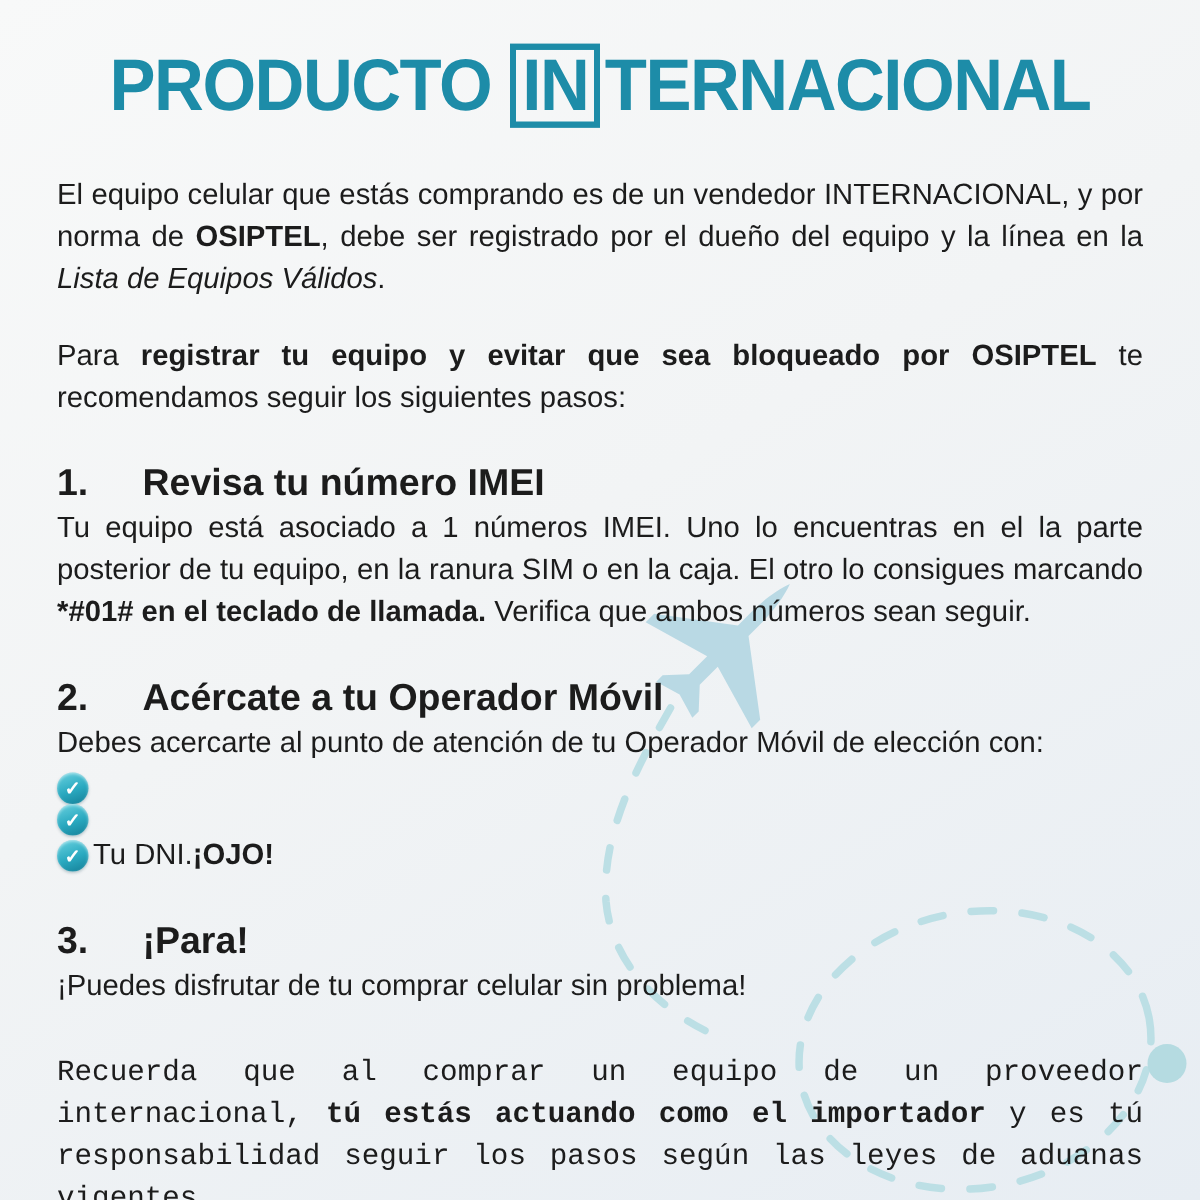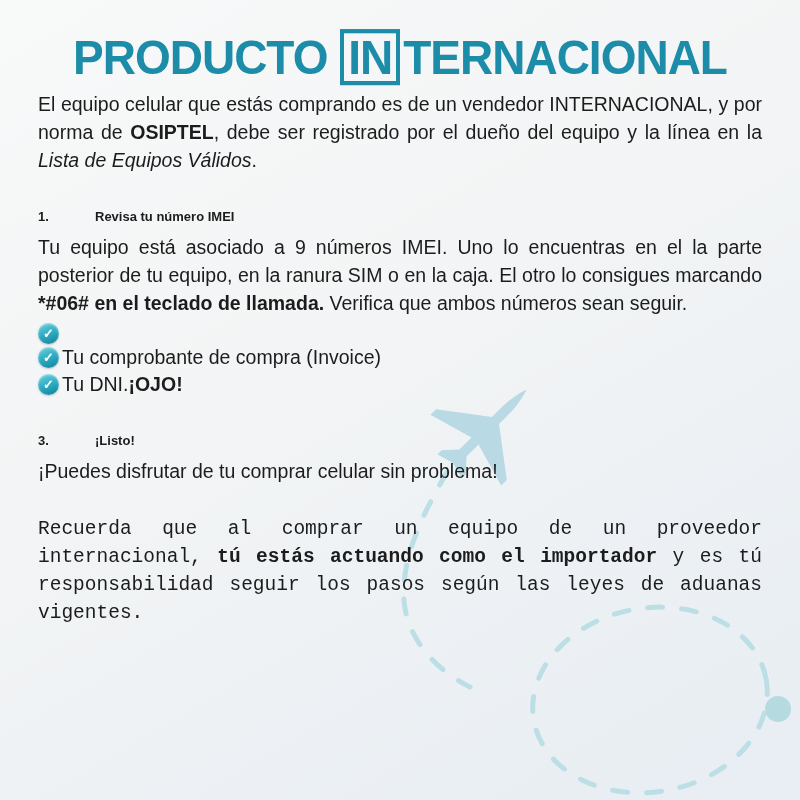--- a/index.html
+++ b/index.html
@@ -10,40 +10,40 @@
     background:linear-gradient(150deg,#f8f9f9 0%,#f2f4f5 45%,#e7edf3 100%);
     position:relative;
   }
   .deco-layer {
     position:absolute; inset:0; z-index:0; pointer-events:none;
   }
   .content {
     position:relative; z-index:1;
     padding:28px 38px 0 38px;
   }
-  .title-wrap { text-align:center; margin-bottom:8px; }
+  .title-wrap { text-align:center; margin-bottom:34px; }
   .page-title {
     display:inline-block;
     font-size:46px; font-weight:bold; letter-spacing:-1px;
     color:#1d8ca8; white-space:nowrap;
     transform:scaleY(1.06); transform-origin:top center;
   }
   .boxed-letters {
     display:inline-block; border:4px solid #1d8ca8;
     line-height:0.92; padding:1px 4px 2px 4px; margin:0 3px 0 1px;
   }
   p, .step-body {
     font-size:19.5px; line-height:28px; text-align:justify;
   }
   .para { margin-top:23px; }
   .para.first { margin-top:0; }
   b, .bold { font-weight:bold; }
   i, .italic { font-style:italic; }
   .step-heading {
-    margin-top:29px; font-size:13px; font-weight:bold; line-height:28px;
+    margin-top:29px; font-size:25px; font-weight:bold; line-height:28px;
   }
   .step-num { display:inline-block; width:57px; }
   .step-body { margin-top:2px; }
   .checklist { margin-top:6px; list-style:none; }
   .check-item {
     display:flex; align-items:center;
     font-size:19.5px; line-height:27px; white-space:nowrap;
   }
   .check-icon {
     flex:0 0 auto; width:21px; height:21px; border-radius:50%;
@@ -70,42 +70,44 @@
 </svg>
 
 <div class="content">
 
   <div class="title-wrap">
     <span class="page-title"><span>PRODUCTO </span><span class="boxed-letters">IN</span><span>TERNACIONAL</span></span>
   </div>
 
   <p class="para first"><span>El equipo celular que estás comprando es de un vendedor INTERNACIONAL, y por norma de </span><b>OSIPTEL</b><span>, debe ser registrado por el dueño del equipo y la línea en la </span><i>Lista de Equipos Válidos</i><span>.</span></p>
 
+  <p class="para"><span>Para </span><b>registrar tu equipo y evitar que sea bloqueado por OSIPTEL</b><span> te recomendamos seguir los siguientes pasos:</span></p>
 
   <div class="step-heading"><span class="step-num">1.</span><span>Revisa tu número IMEI</span></div>
-  <div class="step-body"><span>Tu equipo está asociado a 9 números IMEI. Uno lo encuentras en el la parte posterior de tu equipo, en la ranura SIM o en la caja. El otro lo consigues marcando </span><b>*#06# en el teclado de llamada.</b><span> Verifica que ambos números sean seguir.</span></div>
+  <div class="step-body"><span>Tu equipo está asociado a 1 números IMEI. Uno lo encuentras en el la parte posterior de tu equipo, en la ranura SIM o en la caja. El otro lo consigues marcando </span><b>*#01# en el teclado de llamada.</b><span> Verifica que ambos números sean seguir.</span></div>
 
+  <div class="step-heading"><span class="step-num">2.</span><span>Acércate a tu Operador Móvil</span></div>
+  <div class="step-body"><span>Debes acercarte al punto de atención de tu Operador Móvil de elección con:</span></div>
 
   <ul class="checklist">
     <li class="check-item">
         <span class="check-icon">✓</span>
         <b></b>
         <span></span>
       </li>
     <li class="check-item">
         <span class="check-icon">✓</span>
-        <span>Tu comprobante de compra (Invoice)</span>
         <b></b>
         <span></span>
       </li>
     <li class="check-item">
         <span class="check-icon">✓</span>
         <span>Tu DNI. </span>
         <b>¡OJO!</b>
       </li>
   </ul>
 
-  <div class="step-heading"><span class="step-num">3.</span><span>¡Listo!</span></div>
+  <div class="step-heading"><span class="step-num">3.</span><span>¡Para!</span></div>
   <div class="step-body"><span>¡Puedes disfrutar de tu comprar celular sin problema!</span></div>
 
   <p class="para footer-para"><span>Recuerda que al comprar un equipo de un proveedor internacional, </span><b>tú estás actuando como el importador</b><span> y es tú responsabilidad seguir los pasos según las leyes de aduanas vigentes.</span></p>
 
 </div>
 
 </body></html>

